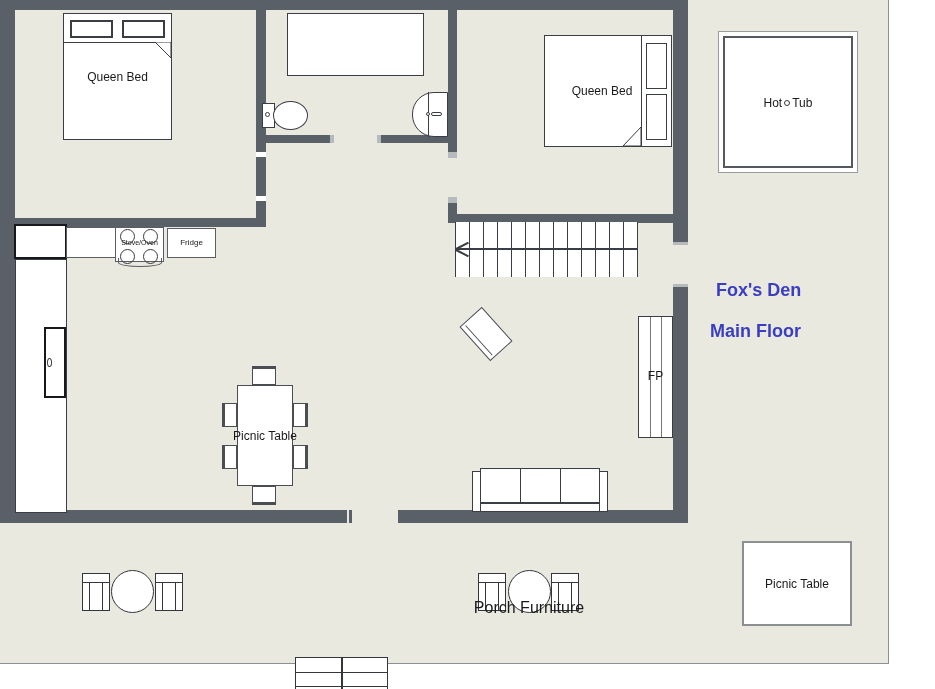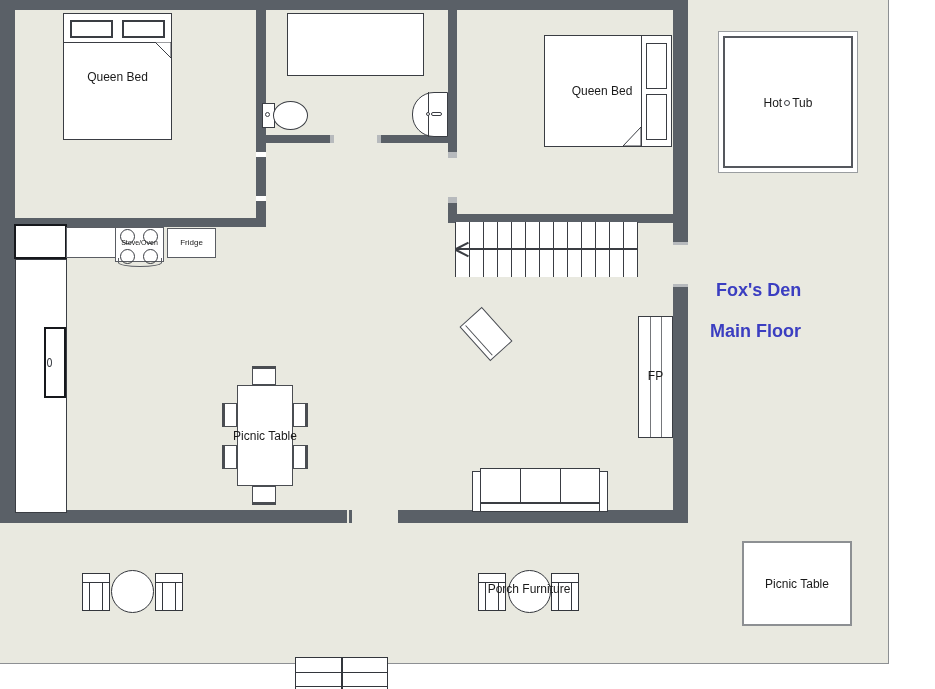--- a/index.html
+++ b/index.html
@@ -167,21 +167,21 @@
     <div class="pc-back"></div>
       <div class="pc-arm-l"></div>
       <div class="pc-arm-r"></div>
   </div>
   <div class="a round-table" style="left:508px;top:570px"></div>
   <div class="a porch-chair" style="left:551px;top:573px">
     <div class="pc-back"></div>
       <div class="pc-arm-l"></div>
       <div class="pc-arm-r"></div>
   </div>
-  <div class="a lbl" style="left:469px;top:581px;width:120px;height:15px;font-size:12px">Porch Furniture</div>
+  <div class="a lbl" style="left:469px;top:600px;width:120px;height:15px;font-size:16px">Porch Furniture</div>
 
   <div class="a lbl" style="left:742px;top:541px;width:110px;height:85px;background:#fff;border:2px solid #8d9093;font-size:12px">Picnic Table</div>
 
   <div class="a fbox" style="left:295px;top:657px;width:93px;height:35px;border-color:#33363c"></div>
   <div class="a line" style="left:341px;top:657px;width:2px;height:35px;background:#33363c"></div>
   <div class="a line" style="left:295px;top:672px;width:93px;height:1px;background:#33363c"></div>
   <div class="a line" style="left:295px;top:686px;width:93px;height:1px;background:#33363c"></div>
 
 </div>
 

